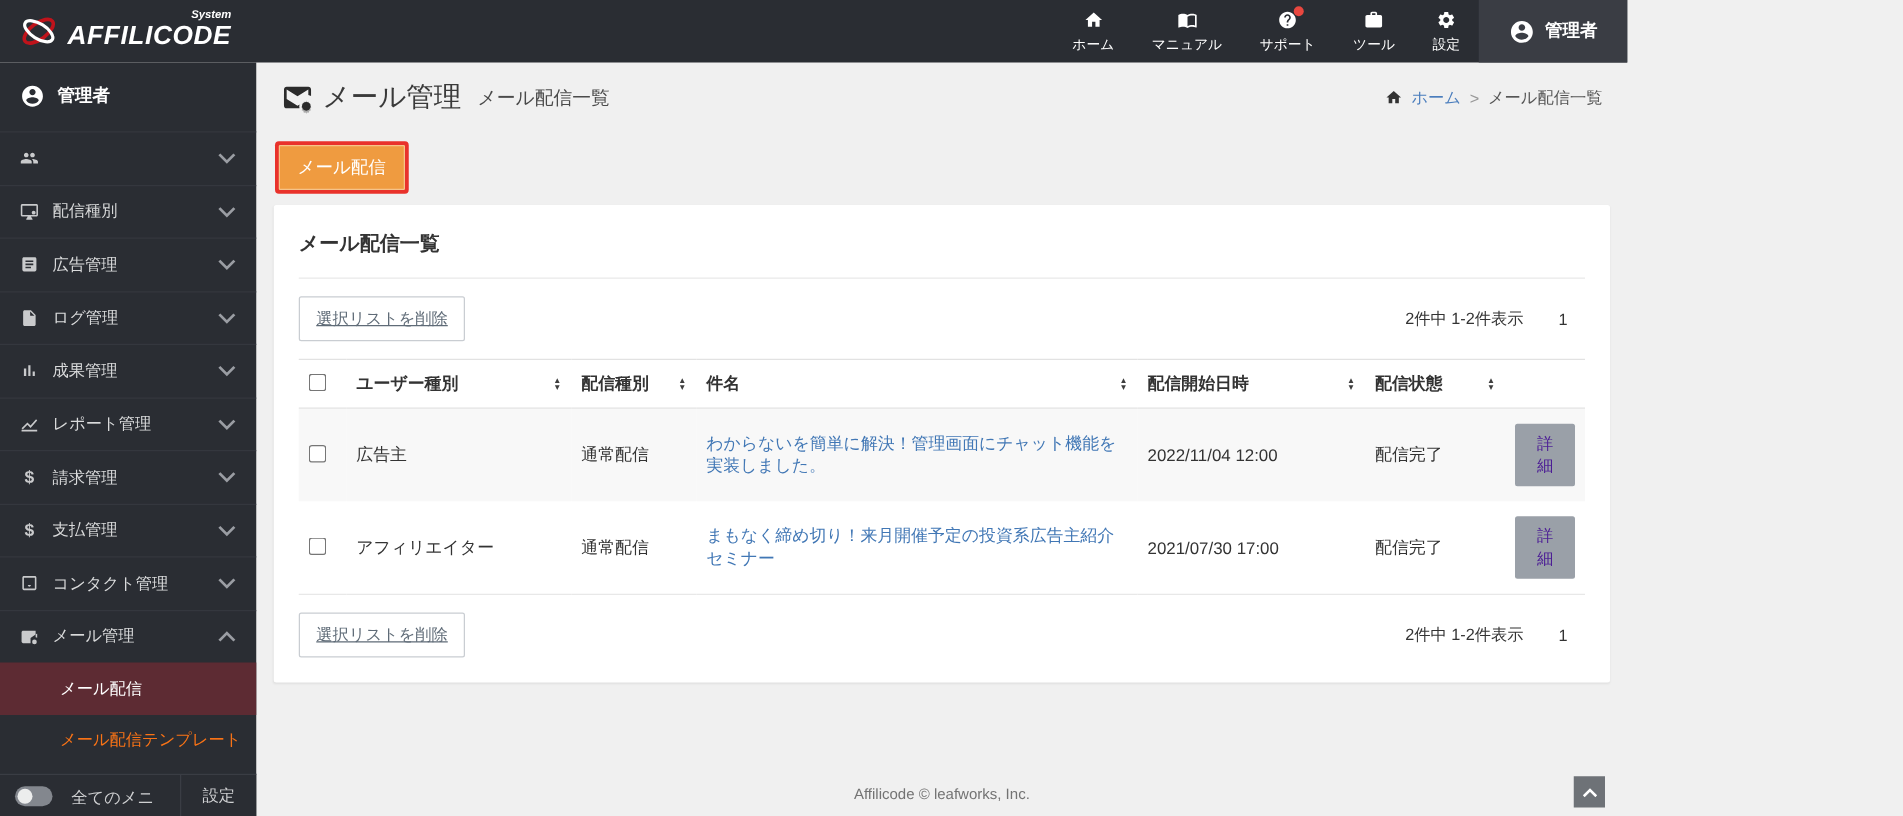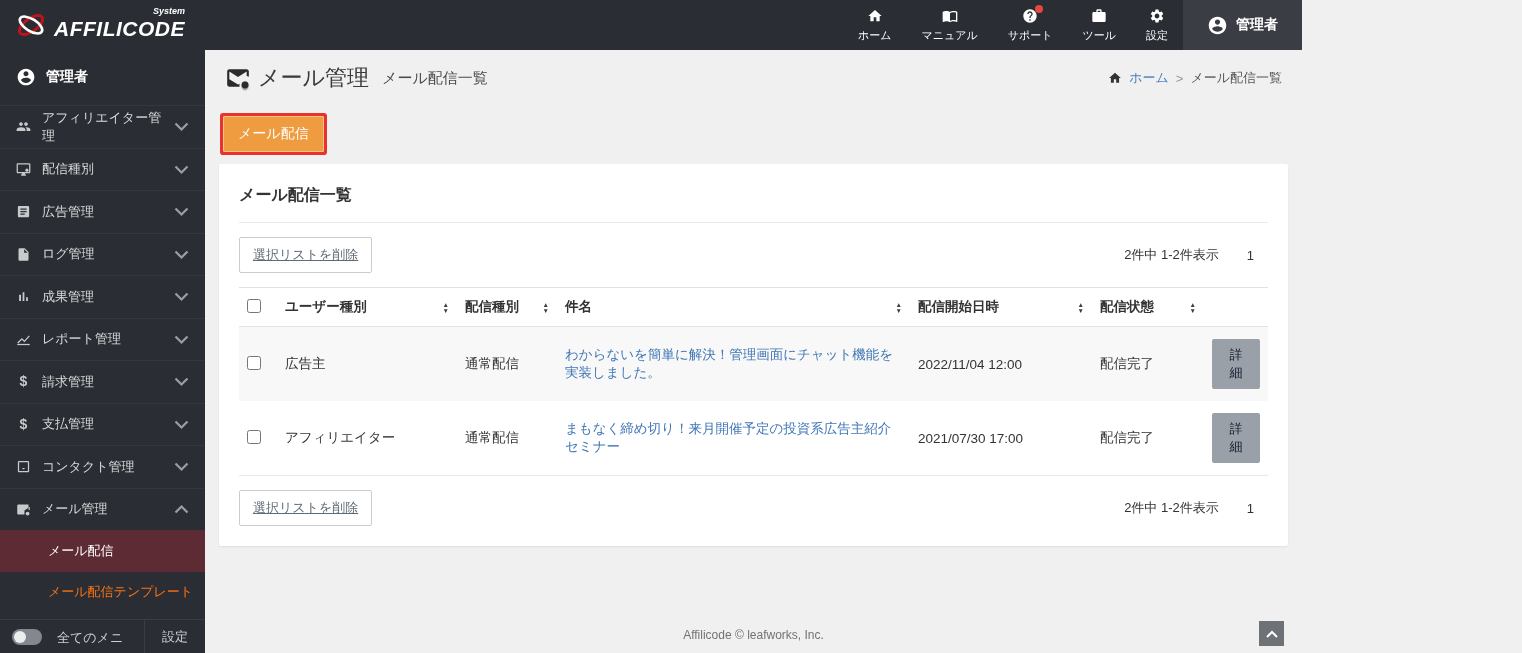--- a/index.html
+++ b/index.html
@@ -141,21 +141,21 @@
   tbody tr:last-child td { border-bottom: 1px solid #e8e8e8; }
   .col-check { width: 38px; }
   .col-user { width: 180px; font-family: Liberation Serif, serif; }
   .col-type { width: 100px; }
   .col-date { width: 182px; }
   .col-status { width: 112px; }
   .col-action { width: 64px; }
   .row-check { width: 14px; height: 14px; cursor: pointer; }
   .link { color: #4177b5; cursor: pointer; text-decoration: none; }
   .btn-detail {
-    background: #9aa0a8; color: #0f172a; border: none; font-size: 13px;
+    background: #9aa0a8; color: #4c1d95; border: none; font-size: 13px;
     padding: 7px 14px; border-radius: 2px; cursor: pointer; font-family: inherit;
   }
 
   .footer-text {
     position: absolute; bottom: 11px; left: 0; right: 0; text-align: center;
     font-size: 12px; color: #737373;
   }
   .scroll-top {
     position: absolute; right: 18px; bottom: 7px; width: 25px; height: 25px;
     background: #6e7277; display: flex; align-items: center; justify-content: center;
@@ -236,21 +236,20 @@
       <svg viewBox="0 0 24 24" fill="#fff">
           <path d="M12 2C6.48 2 2 6.48 2 12s4.48 10 10 10 10-4.48 10-10S17.52 2 12 2zm0 3c1.66 0 3 1.34 3 3s-1.34 3-3 3-3-1.34-3-3 1.34-3 3-3zm0 14.2c-2.5 0-4.71-1.28-6-3.22.03-1.99 4-3.08 6-3.08 1.99 0 5.97 1.09 6 3.08-1.29 1.94-3.5 3.22-6 3.22z"></path>
         </svg>
       <span>管理者</span>
     </div>
 
     <div class="menu-item">
       <svg viewBox="0 0 24 24">
           <path d="M16 11c1.66 0 2.99-1.34 2.99-3S17.66 5 16 5c-1.66 0-3 1.34-3 3s1.34 3 3 3zm-8 0c1.66 0 2.99-1.34 2.99-3S9.66 5 8 5C6.34 5 5 6.34 5 8s1.34 3 3 3zm0 2c-2.33 0-7 1.17-7 3.5V19h14v-2.5c0-2.33-4.67-3.5-7-3.5zm8 0c-.29 0-.62.02-.97.05 1.16.84 1.97 1.97 1.97 3.45V19h6v-2.5c0-2.33-4.67-3.5-7-3.5z"></path>
         </svg>
-      <span>アフィリエイター管理</span>
       <span class="chev">
           <svg width="10" height="6" viewBox="0 0 10 6">
             <path d="M1 1l4 4 4-4" stroke="#9a9da3" stroke-width="1.5" fill="none"></path>
           </svg>
         </span>
     </div>
     <div class="menu-item">
       <svg viewBox="0 0 24 24">
           <path d="M21 2H3c-1.1 0-2 .9-2 2v12c0 1.1.9 2 2 2h7l-2 3v1h8v-1l-2-3h7c1.1 0 2-.9 2-2V4c0-1.1-.9-2-2-2zm0 14H3V4h18v12z"></path>
           <circle cx="17.5" cy="13" r="2.5"></circle>

